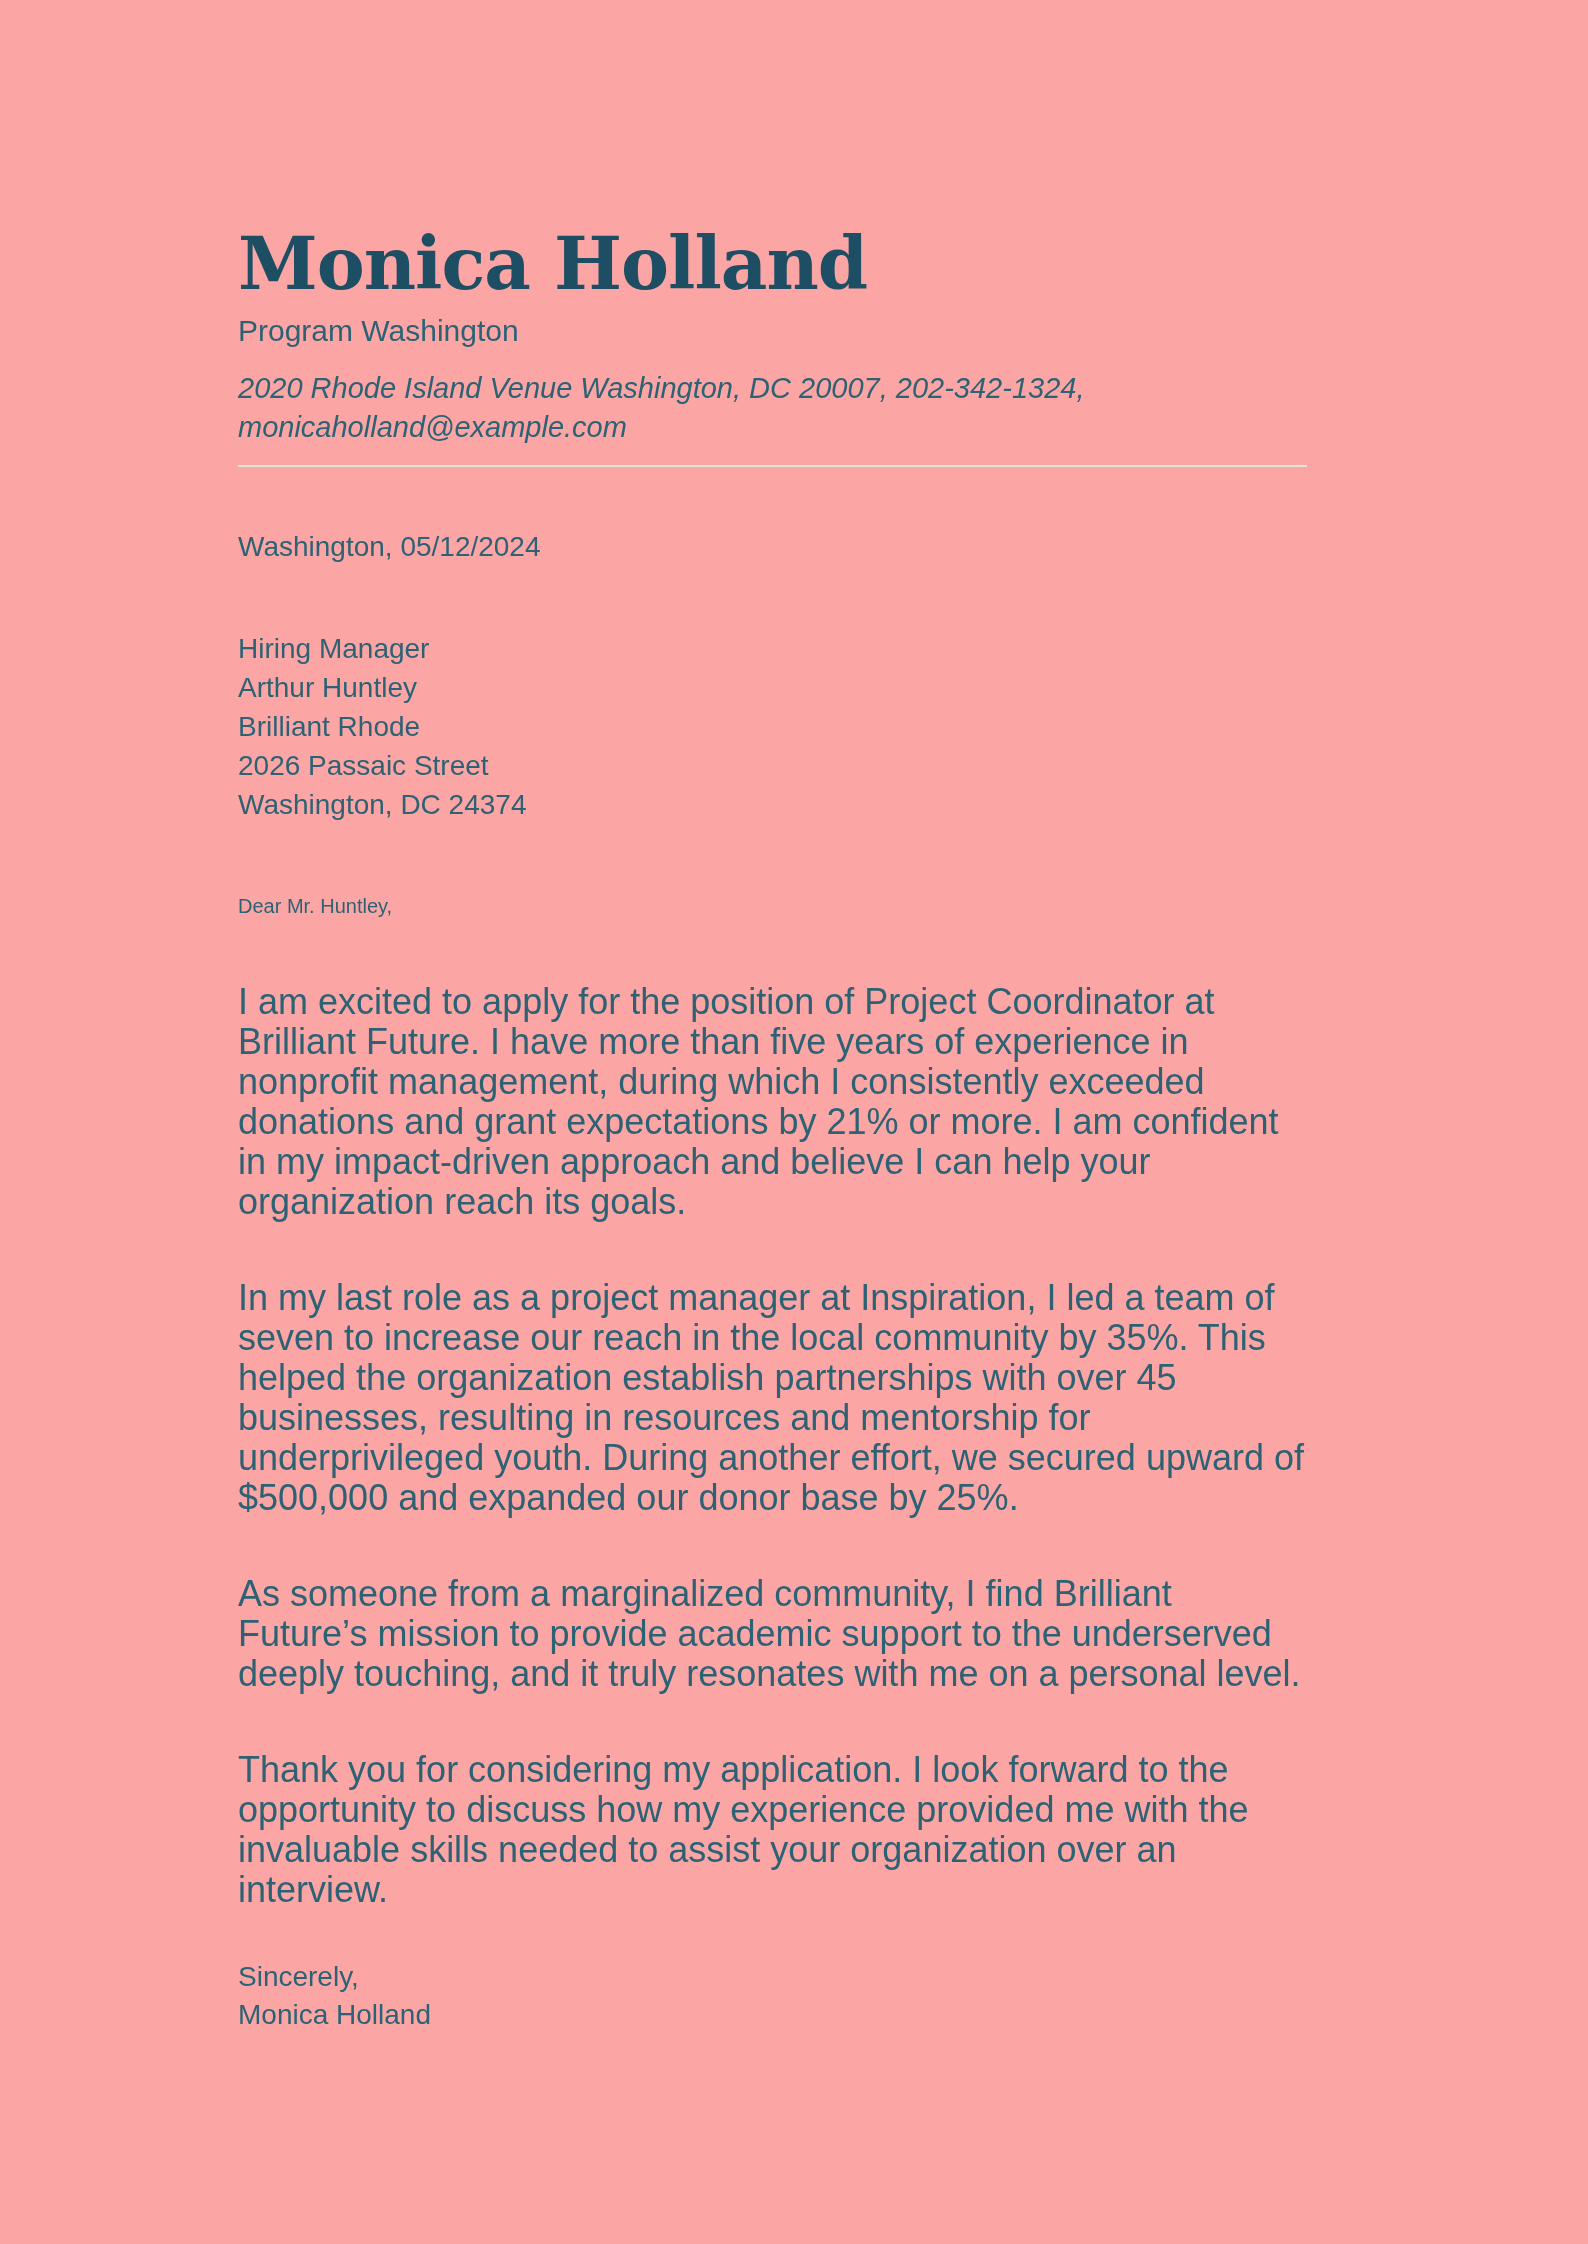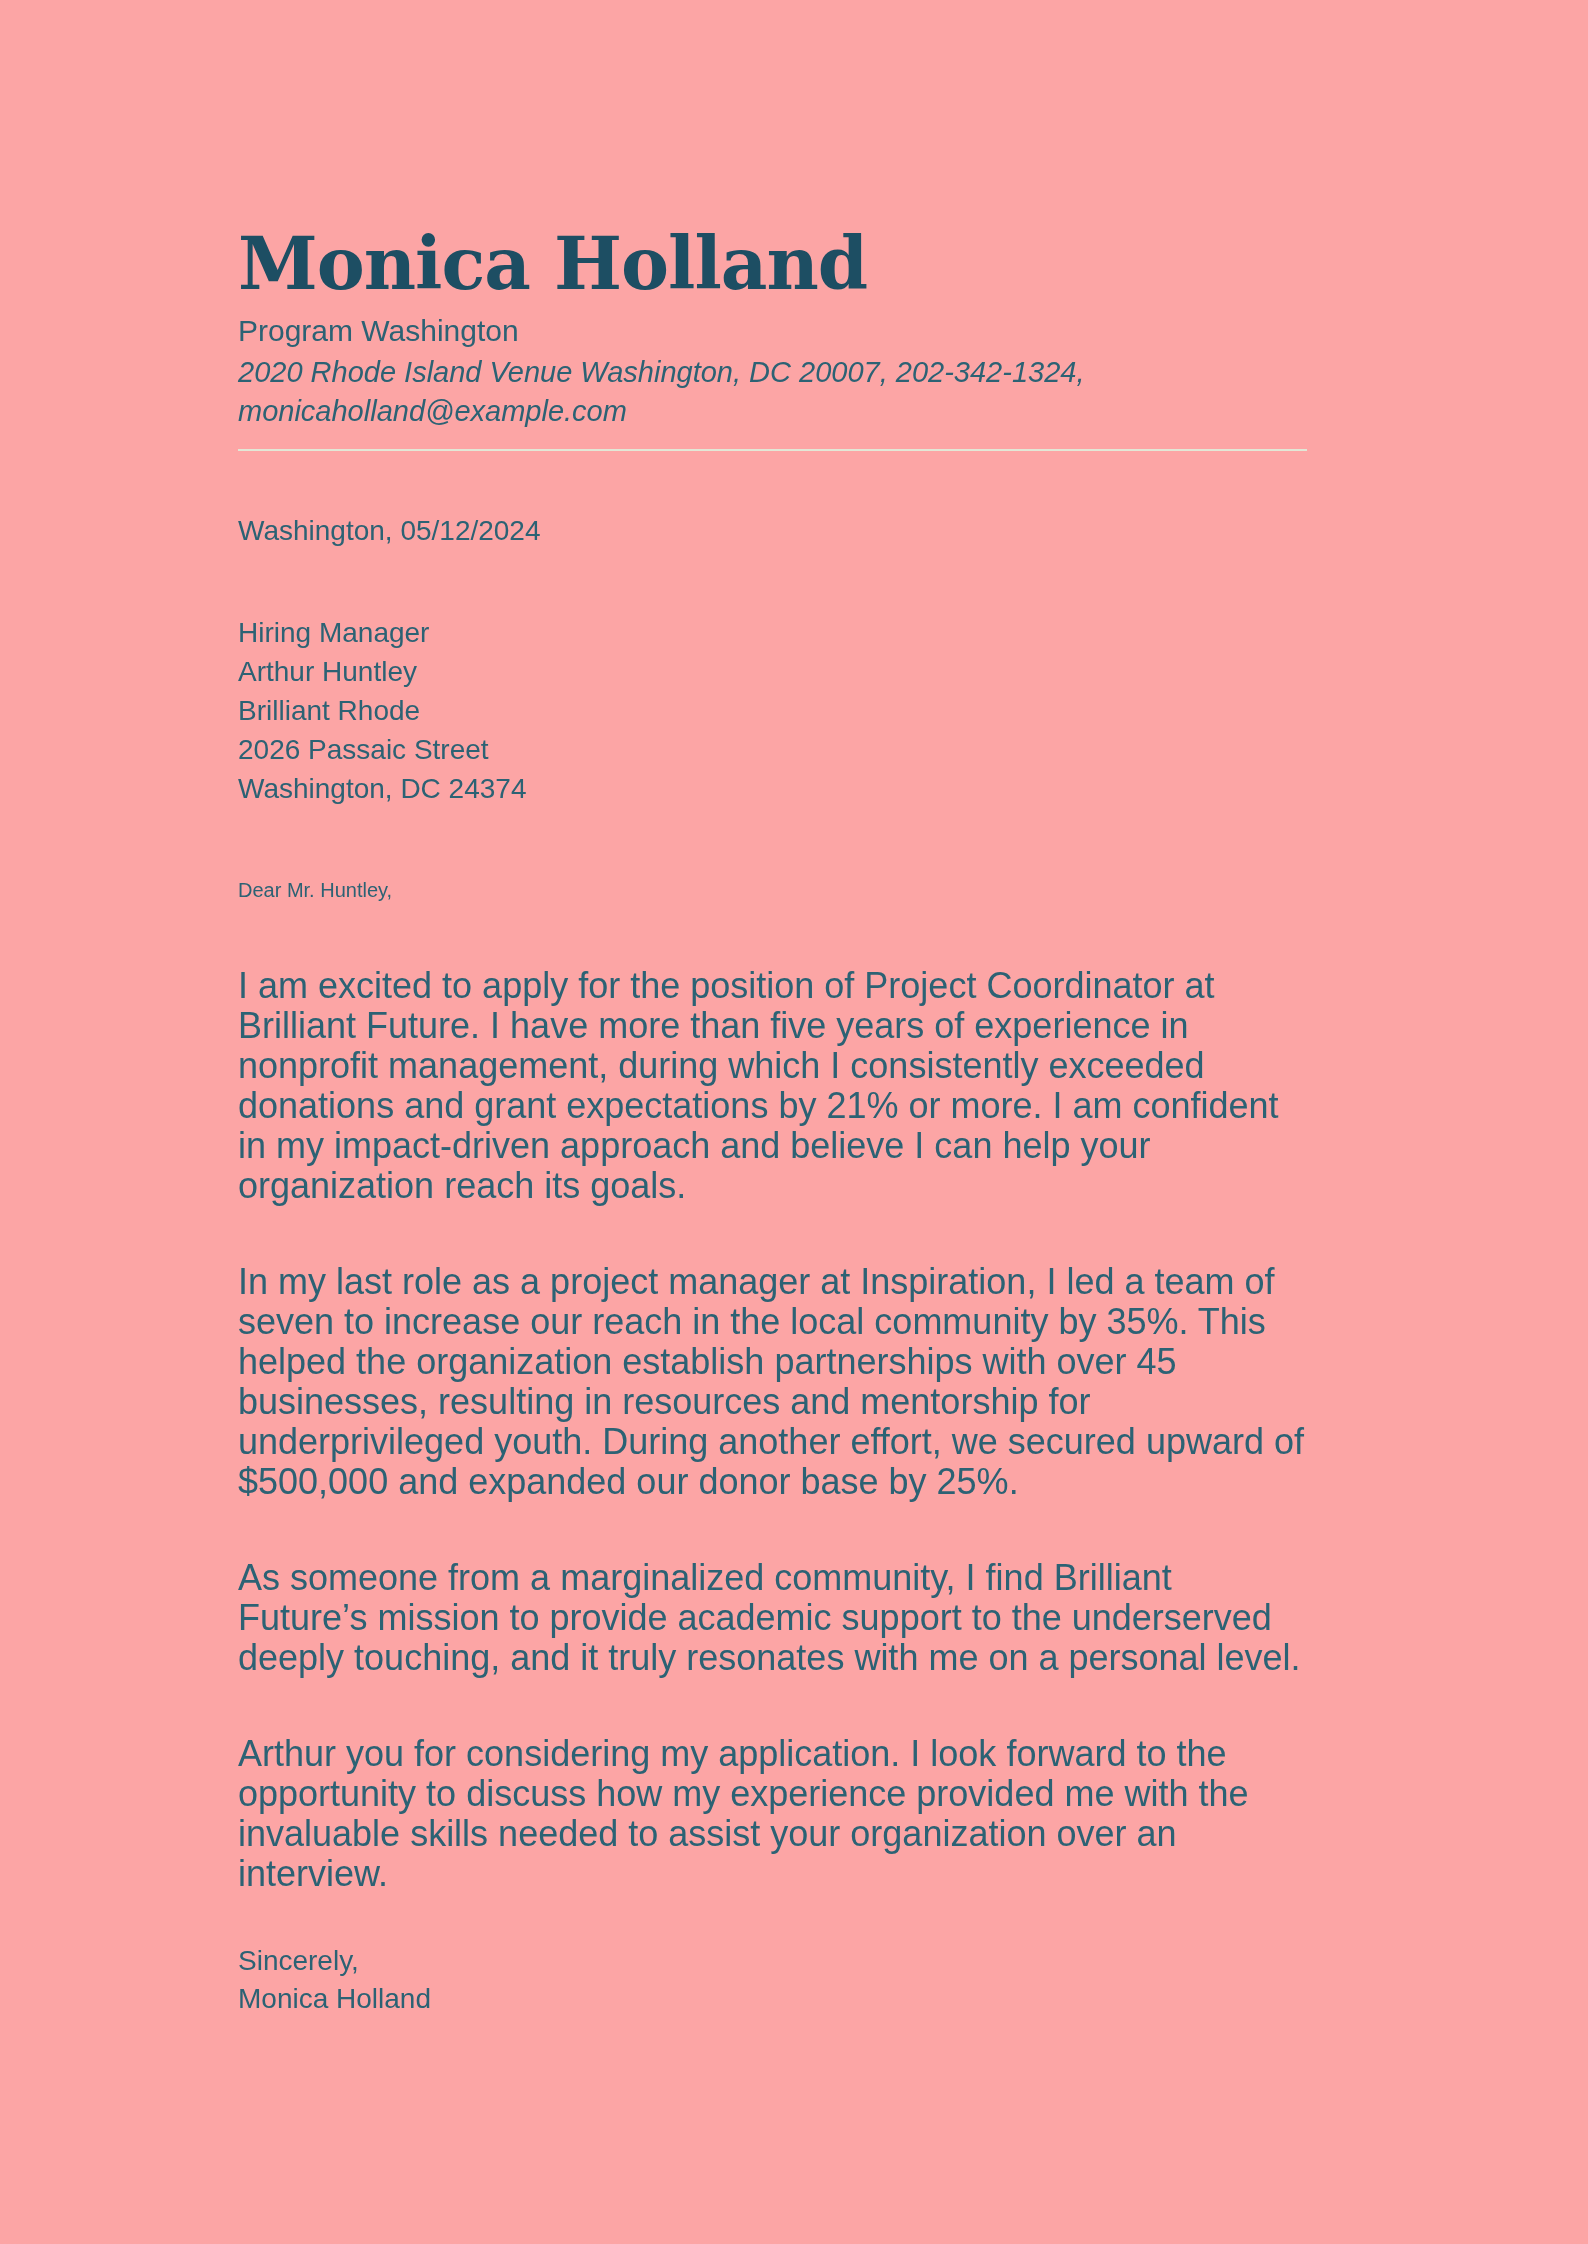--- a/index.html
+++ b/index.html
@@ -34,21 +34,21 @@
     margin-top: 10px;
     color: #2c6274;
   }
   .contact-line {
     font-style: italic;
     font-size: 29px;
     line-height: 39px;
     color: #2c6274;
   }
   .contact-block {
-    margin-top: 4px;
+    margin-top: 20px;
   }
   .header-divider {
     border: none;
     border-top: 2px solid #e2e7d6;
     margin: 18px 0 0 0;
     width: 1069px;
   }
   .date-line {
     margin-top: 60px;
     font-size: 28px;
@@ -103,21 +103,21 @@
     </div>
 
     <div class="greeting">Dear Mr. Huntley,</div>
 
     <p class="body-paragraph">I am excited to apply for the position of Project Coordinator at Brilliant Future. I have more than five years of experience in nonprofit management, during which I consistently exceeded donations and grant expectations by 21% or more. I am confident in my impact-driven approach and believe I can help your organization reach its goals.</p>
 
     <p class="body-paragraph">In my last role as a project manager at Inspiration, I led a team of seven to increase our reach in the local community by 35%. This helped the organization establish partnerships with over 45 businesses, resulting in resources and mentorship for underprivileged youth. During another effort, we secured upward of $500,000 and expanded our donor base by 25%.</p>
 
     <p class="body-paragraph">As someone from a marginalized community, I find Brilliant Future’s mission to provide academic support to the underserved deeply touching, and it truly resonates with me on a personal level.</p>
 
-    <p class="body-paragraph">Arthur you for considering my application. I look forward to the opportunity to discuss how my experience provided me with the invaluable skills needed to assist your organization over an interview.</p>
+    <p class="body-paragraph">Thank you for considering my application. I look forward to the opportunity to discuss how my experience provided me with the invaluable skills needed to assist your organization over an interview.</p>
 
     <div class="closing-block">
       <div>Sincerely,</div>
       <div>Monica Holland</div>
     </div>
   </main>
 
 </div>
 
 </body></html>

